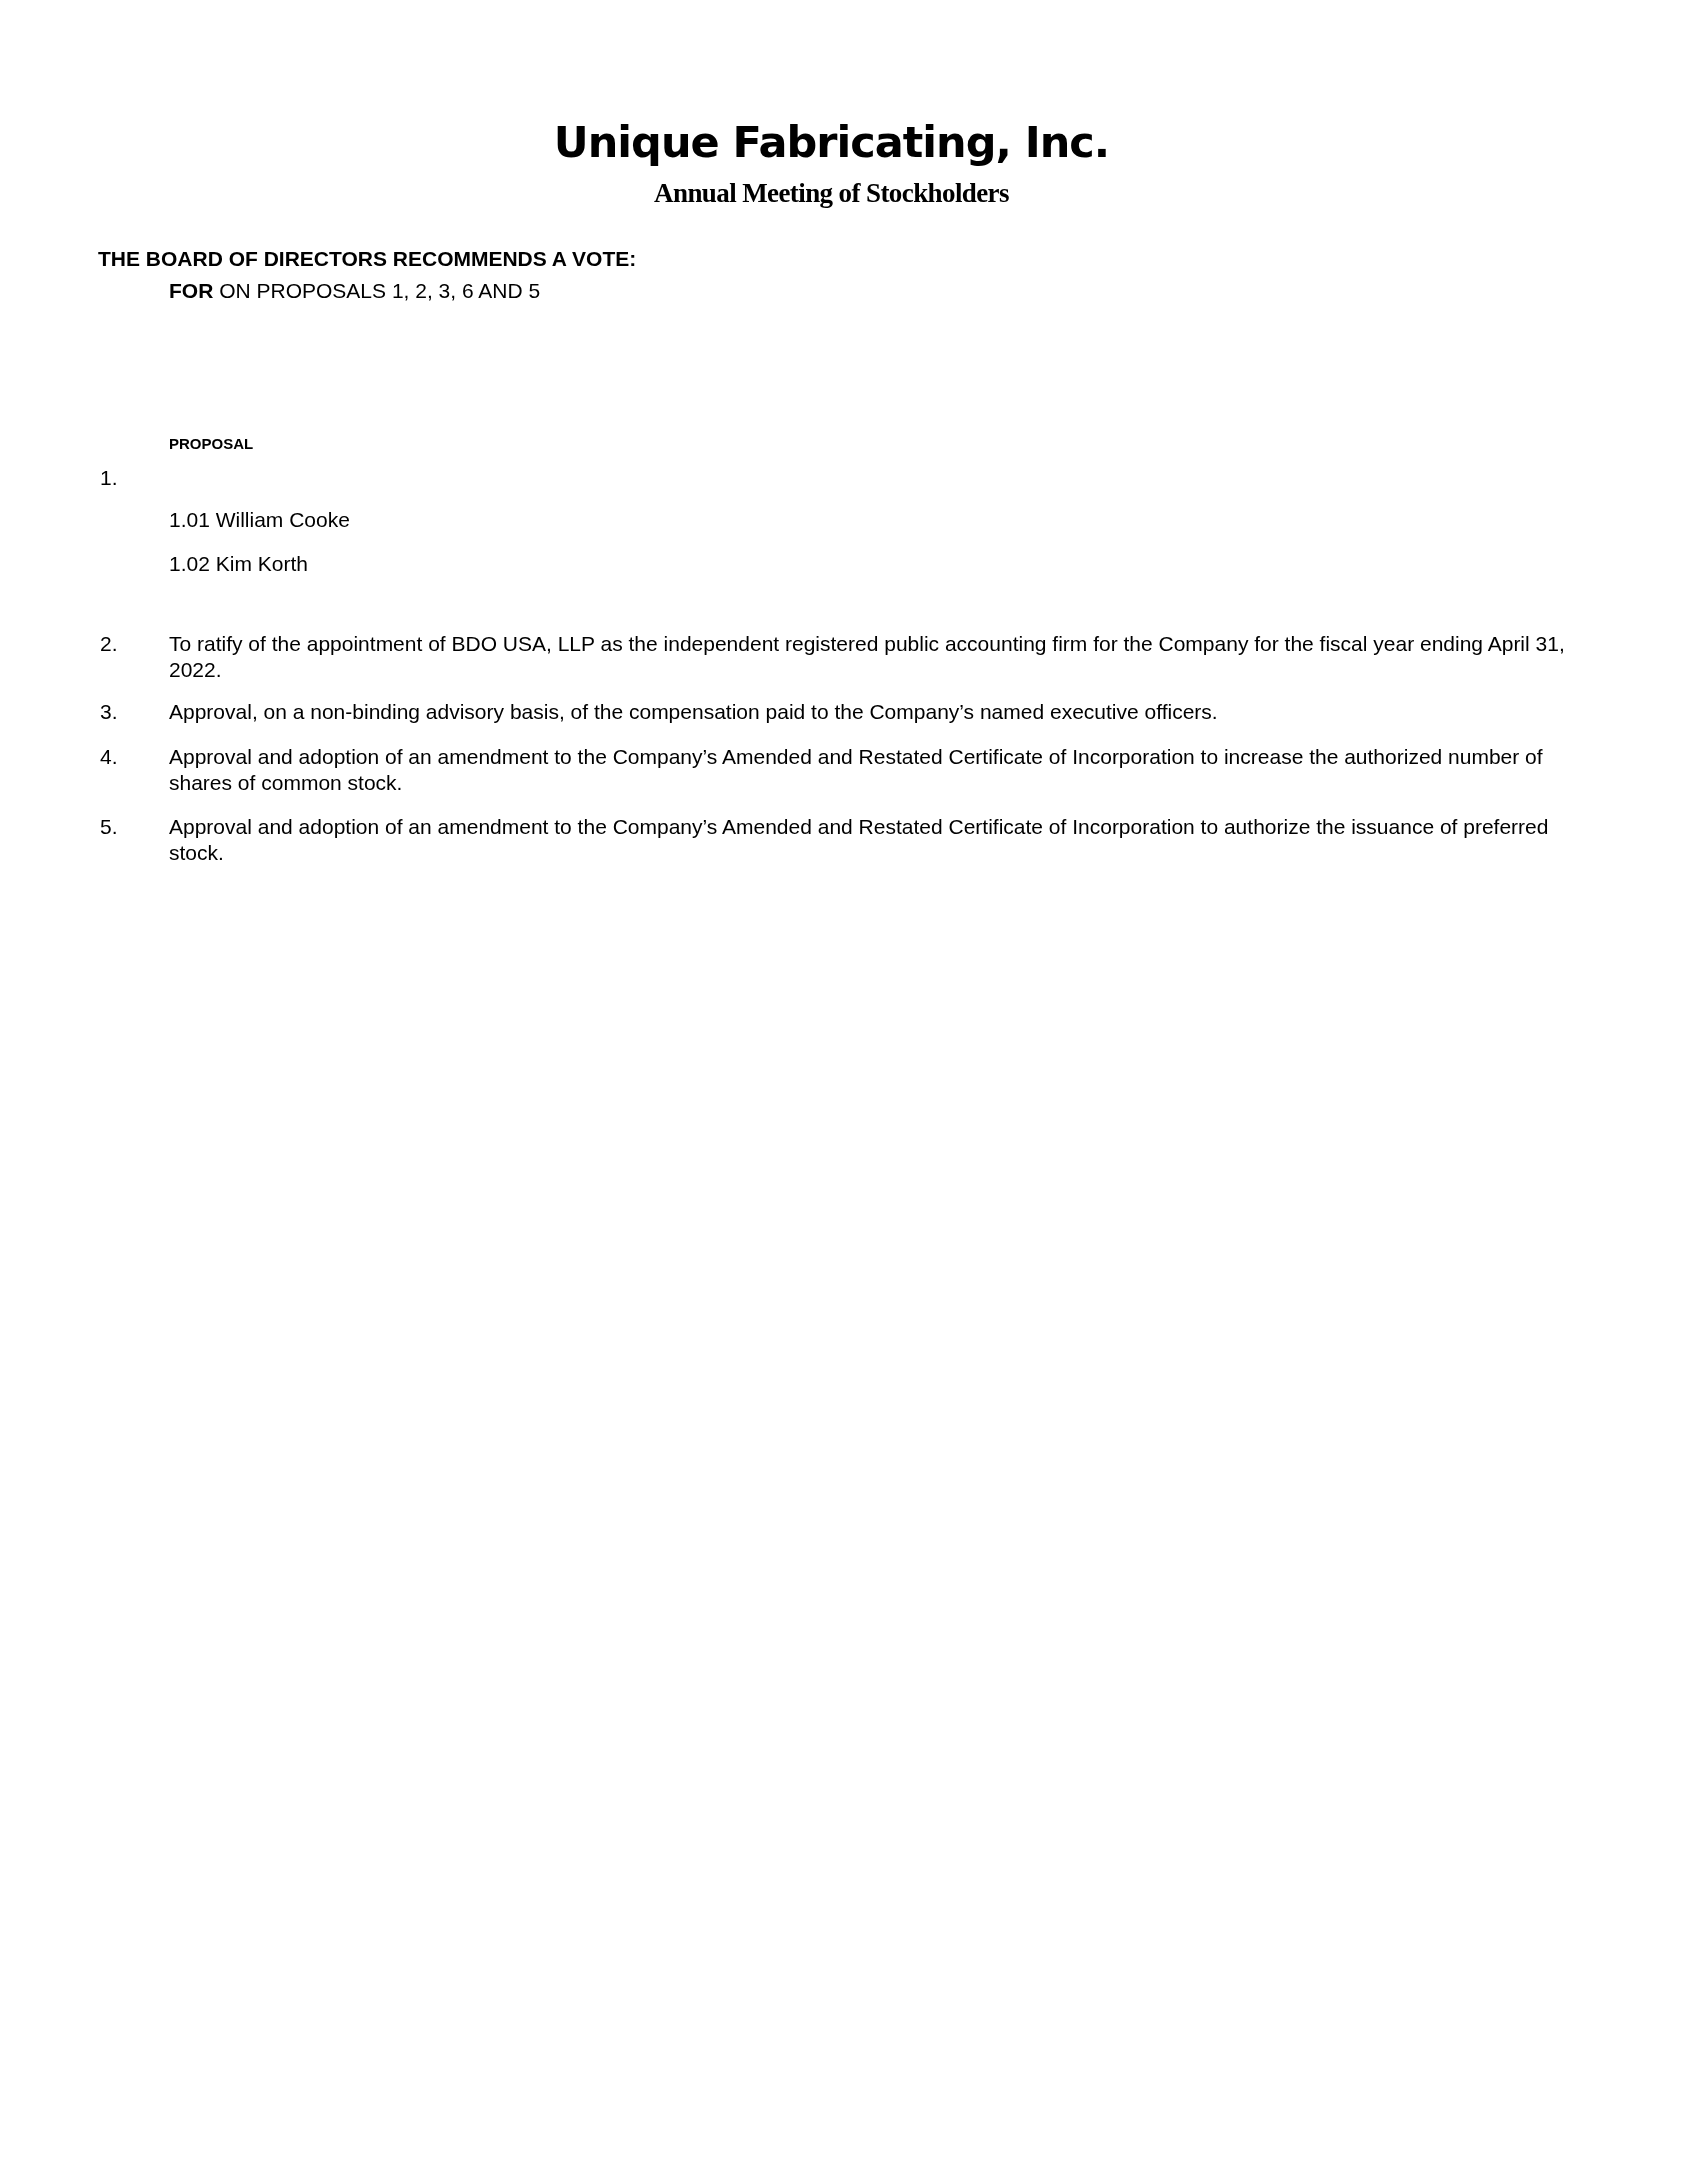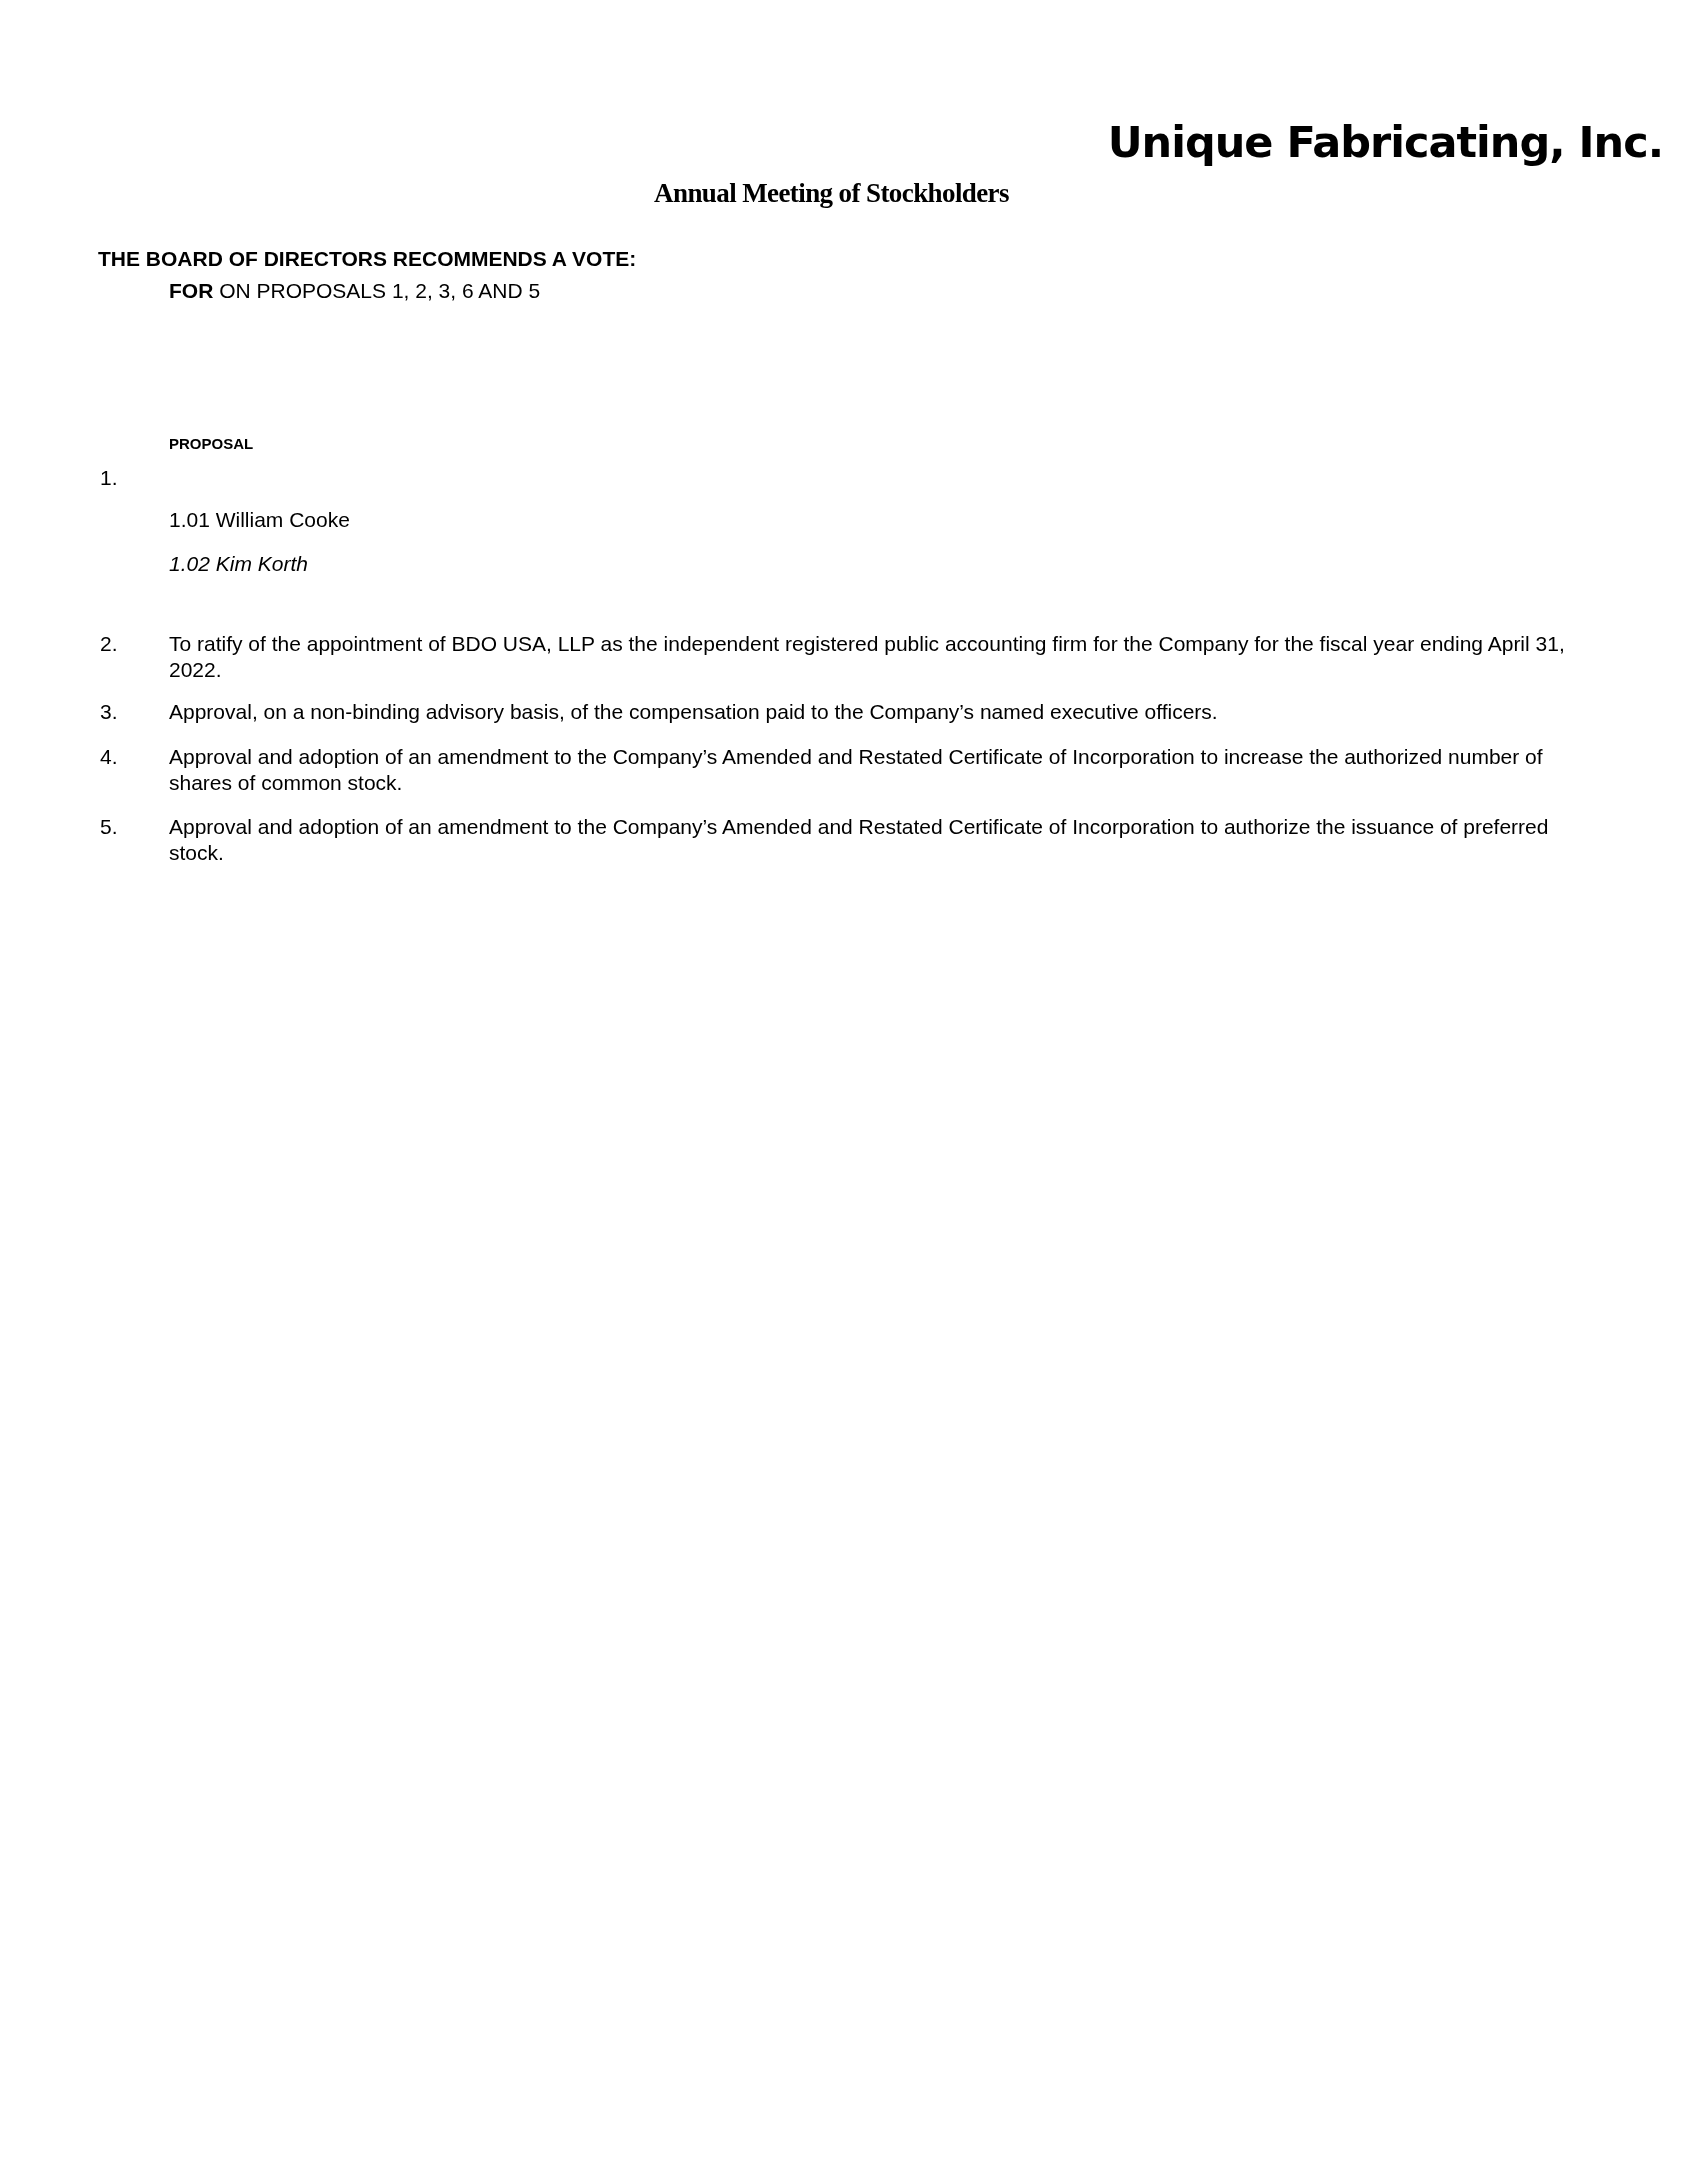--- a/index.html
+++ b/index.html
@@ -1,19 +1,19 @@
 <!DOCTYPE html>
 <html><head>
 <meta charset="utf-8">
 <style>
   html, body { margin: 0; padding: 0; background: #ffffff; }
   body { width: 1683px; height: 2178px; position: relative; overflow: hidden; color: #000; }
   .page { position: absolute; left: 0; top: 0; width: 1683px; height: 2178px; background: #fff; }
   .title {
-    position: absolute; left: 0; width: 1663px; top: 117px; text-align: right;
+    position: absolute; left: 0; width: 1663px; top: 117px; text-align: center;
     font-family: "DejaVu Sans", sans-serif; font-weight: bold; font-size: 43px; letter-spacing: -1px;
   }
   .subtitle {
     position: absolute; left: 0; width: 1663px; top: 178px; text-align: center;
     font-family: Liberation Serif, serif; font-weight: bold; font-size: 27px; letter-spacing: -0.6px;
   }
   .txt { font-family: "Liberation Sans", sans-serif; font-size: 21px; line-height: 26px; position: absolute; }
   .board { left: 98px; top: 246px; font-weight: bold; }
   .forline { left: 169px; top: 278px; }
   .forline b { font-weight: bold; }
@@ -29,21 +29,21 @@
   <div class="title">Unique Fabricating, Inc.</div>
   <div class="subtitle">Annual Meeting of Stockholders</div>
 
   <div class="txt board">THE BOARD OF DIRECTORS RECOMMENDS A VOTE:</div>
   <div class="txt forline"><b>FOR</b><span> ON PROPOSALS 1, 2, 3, 6 AND 5</span></div>
 
   <div class="txt prop-head">PROPOSAL</div>
 
   <div class="txt num" style="top:465px;">1.</div>
   <div class="txt body" style="top:507px;">1.01 William Cooke</div>
-  <div class="txt body" style="top:551px;font-style:italic;">1.02 Kim Korth</div>
+  <div class="txt body" style="top:551px;">1.02 Kim Korth</div>
 
   <div class="txt num" style="top:631px;">2.</div>
   <div class="txt body" style="top:631px;">To ratify of the appointment of BDO USA, LLP as the independent registered public accounting firm for the Company for the fiscal year ending April 31, 2022.</div>
 
   <div class="txt num" style="top:699px;">3.</div>
   <div class="txt body" style="top:699px;">Approval, on a non-binding advisory basis, of the compensation paid to the Company’s named executive officers.</div>
 
   <div class="txt num" style="top:744px;">4.</div>
   <div class="txt body" style="top:744px;">Approval and adoption of an amendment to the Company’s Amended and Restated Certificate of Incorporation to increase the authorized number of shares of common stock.</div>
 

